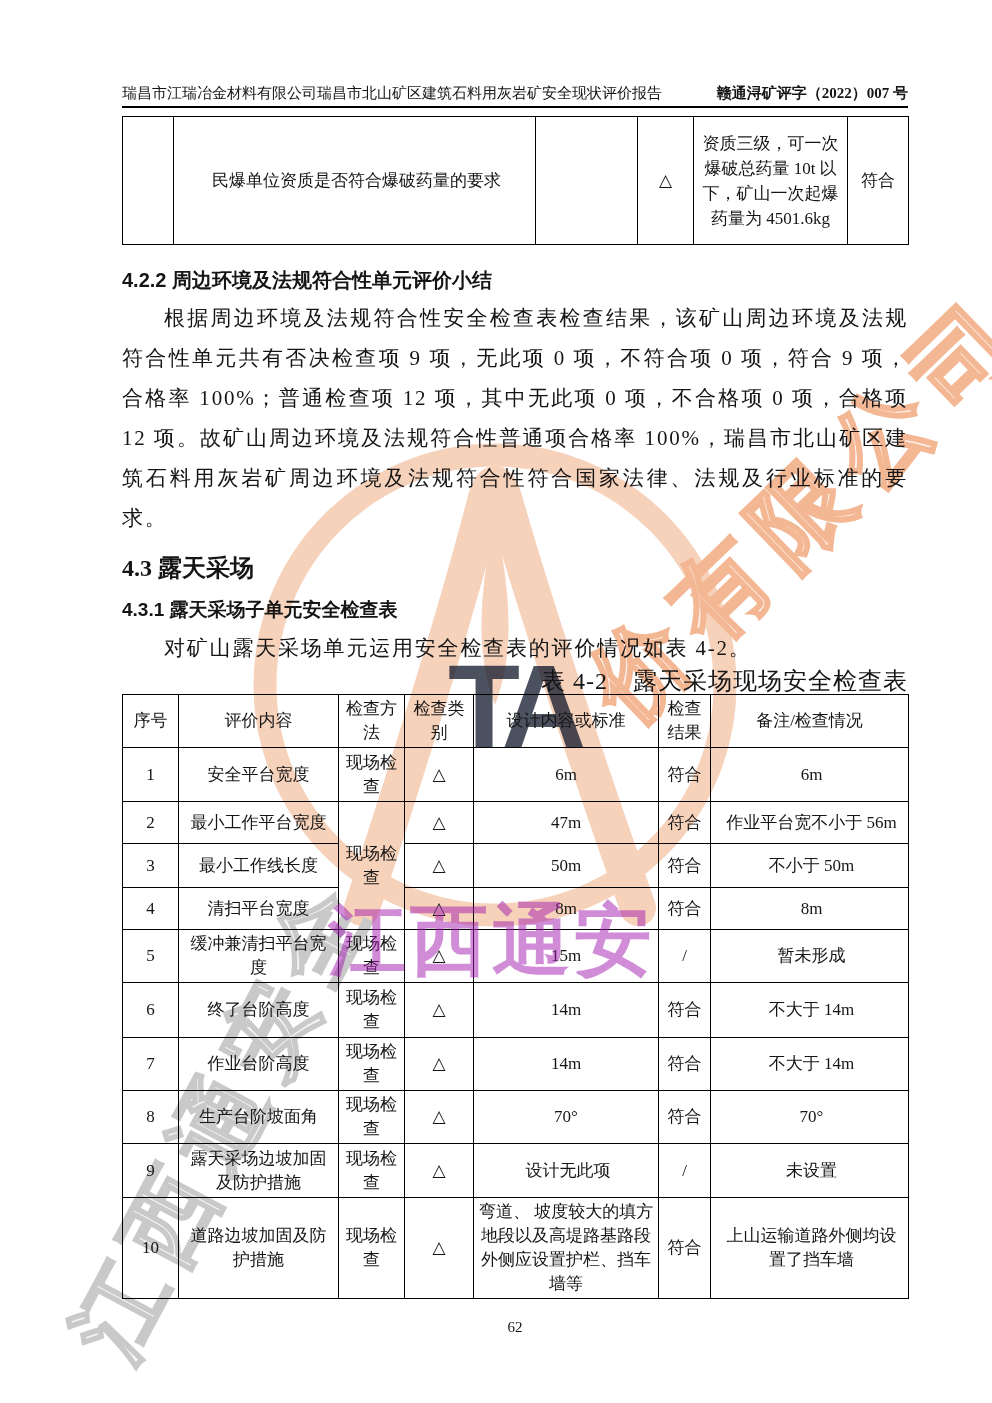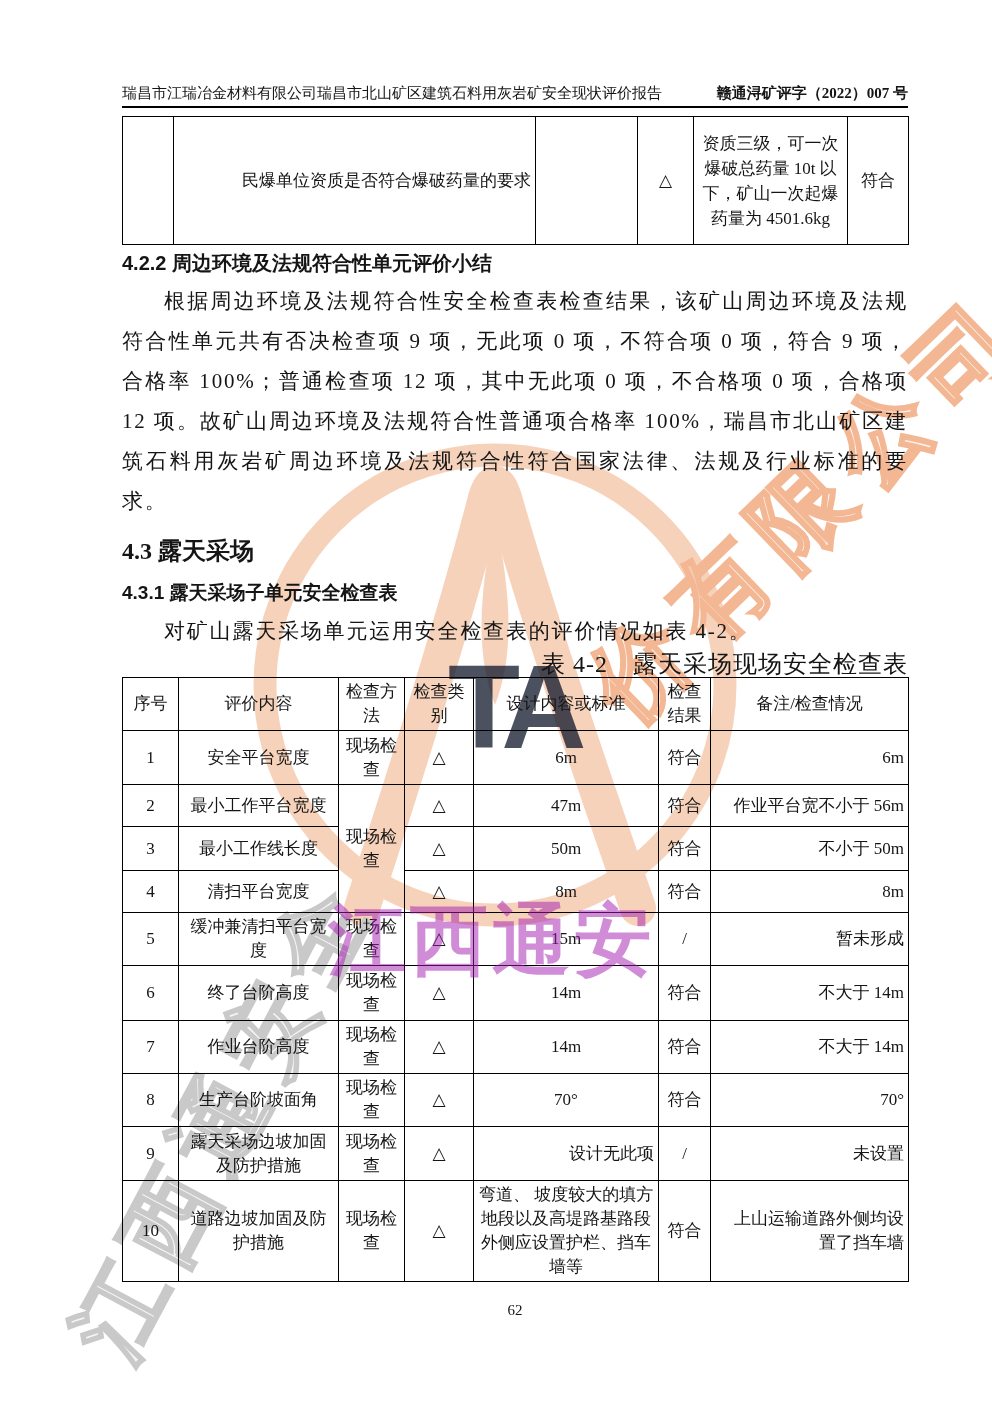--- a/index.html
+++ b/index.html
@@ -50,22 +50,22 @@
   }
   .page-header .right{font-weight:bold; white-space:nowrap; margin-left:12px;}
   table{border-collapse:collapse; table-layout:fixed; width:786px;}
   td,th{
     border:1px solid #000; font-weight:normal; font-size:17px;
     line-height:24px; text-align:center; vertical-align:middle;
     padding:2px 4px; word-break:break-all; overflow:hidden;
   }
   .carryover{margin-top:8px;}
   .carryover td{line-height:25px;}
-  td.cell-left{text-align:right; padding-left:8px;}
-  .h-422{font-family:var(--sans); font-weight:bold; font-size:20px; line-height:24px; margin:6px 0 0 0;}
+  td.cell-left{text-align:center; padding-left:8px;}
+  .h-422{font-family:var(--sans); font-weight:bold; font-size:20px; line-height:24px; margin:23px 0 0 0;}
   .para{font-size:21px; line-height:40px; letter-spacing:1.8px; text-align:justify; text-indent:2em; margin:6px 0 0 0;}
   .h-43{font-family:var(--serif); font-weight:bold; font-size:24px; line-height:28px; margin:16px 0 0 0;}
   .h-431{font-family:var(--sans); font-weight:bold; font-size:19px; line-height:24px; margin:16px 0 0 0;}
   .caption{font-size:24px; line-height:26px; text-align:right; letter-spacing:1px; margin:0; width:786px;}
   .checklist{margin-top:0;}
   .checklist tr.hdr{height:50px;padding-left:28px;}
   .footer{width:786px; text-align:center; font-size:15px; margin-top:20px;}
 </style>
 </head>
 <body>

